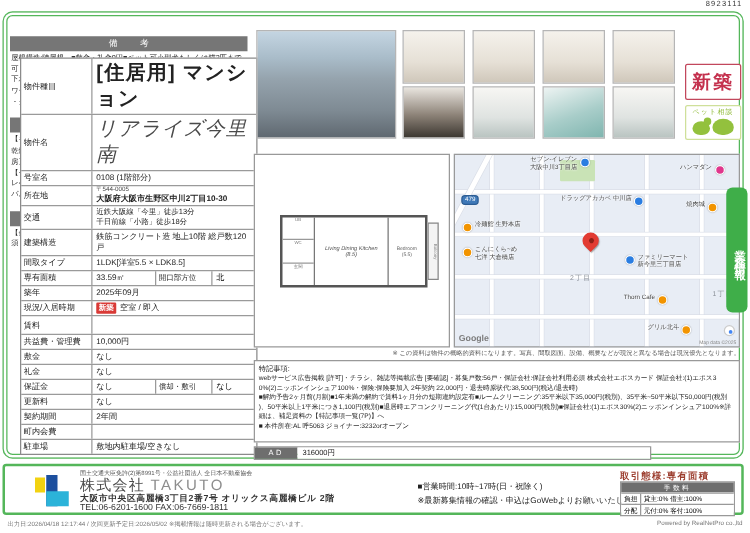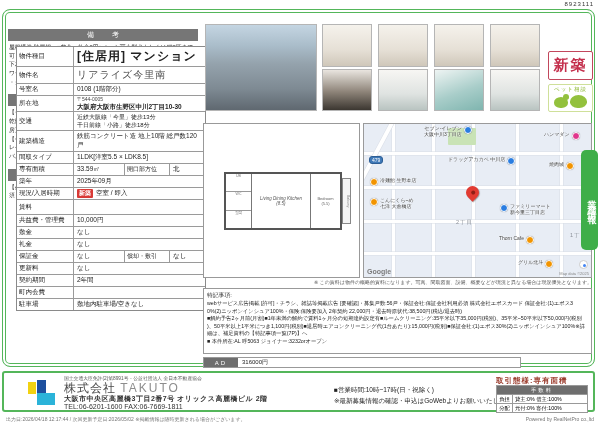--- a/index.html
+++ b/index.html
@@ -11,22 +11,22 @@
   
   .frame { position:absolute; left:2px; top:9px; width:593px; height:358px; border:1px solid #54b65a; border-radius:8px; box-shadow:inset 0 0 0 2px #fff, inset 0 0 0 3px #54b65a; pointer-events:none; }
 
   
   .ptable { position:absolute; left:8px; top:23px; width:190px; border:1px solid #8a8a8a; background:#fff; }
   .r { display:flex; border-top:1px solid #9a9a9a; align-items:stretch; }
   .r:first-child { border-top:none; }
   .lab { width:57px; padding:1px 2px; border-right:1px solid #9a9a9a; font-size:6.5px; color:#222; display:flex; align-items:center; }
   .val { flex:1; padding:1px 3px; font-size:6.5px; color:#222; display:flex; align-items:center; }
   .h17{min-height:17px}.h14{min-height:14px}.h10{min-height:10px}.h16{min-height:16px}.h9{min-height:9px}.h11{min-height:11px}.h15{min-height:15px}.h8{min-height:8px}
-  .val.big { font-size:12px; font-weight:bold; letter-spacing:1px; }
-  .val.bname { font-size:10px; color:#4a4a4a; font-family:"Liberation Serif","DejaVu Serif",serif; letter-spacing:1px; }
+  .val.big { font-size:16px; font-weight:bold; letter-spacing:1px; }
+  .val.bname { font-size:16px; color:#4a4a4a; font-family:"Liberation Serif","DejaVu Serif",serif; letter-spacing:1px;font-style:italic; }
   .two { flex-direction:column; align-items:flex-start; justify-content:center; }
   .two .sub1 { font-size:5px; color:#444; line-height:1.1; }
   .two .sub2 { font-size:6.5px; font-weight:bold; line-height:1.2; }
   .two .tr1,.two .tr2 { font-size:6px; line-height:1.35; }
   .mid { width:46px; border-left:1px solid #9a9a9a; border-right:1px solid #9a9a9a; padding:1px 2px; font-size:6px; color:#222; display:flex; align-items:center; }
   .val2 { width:35px; padding:1px 3px; font-size:6.5px; display:flex; align-items:center; }
   .badge-new { background:#d93a36; color:#fff; font-size:6px; padding:0 2px; margin-right:3px; font-weight:bold; border-radius:1px; }
   .rent-digits { font-family:"DejaVu Sans Mono",monospace; font-size:13px; color:#9d9d9d; letter-spacing:2px; }
   .rent-unit { font-size:11px; color:#222; margin-left:5px; }
 

